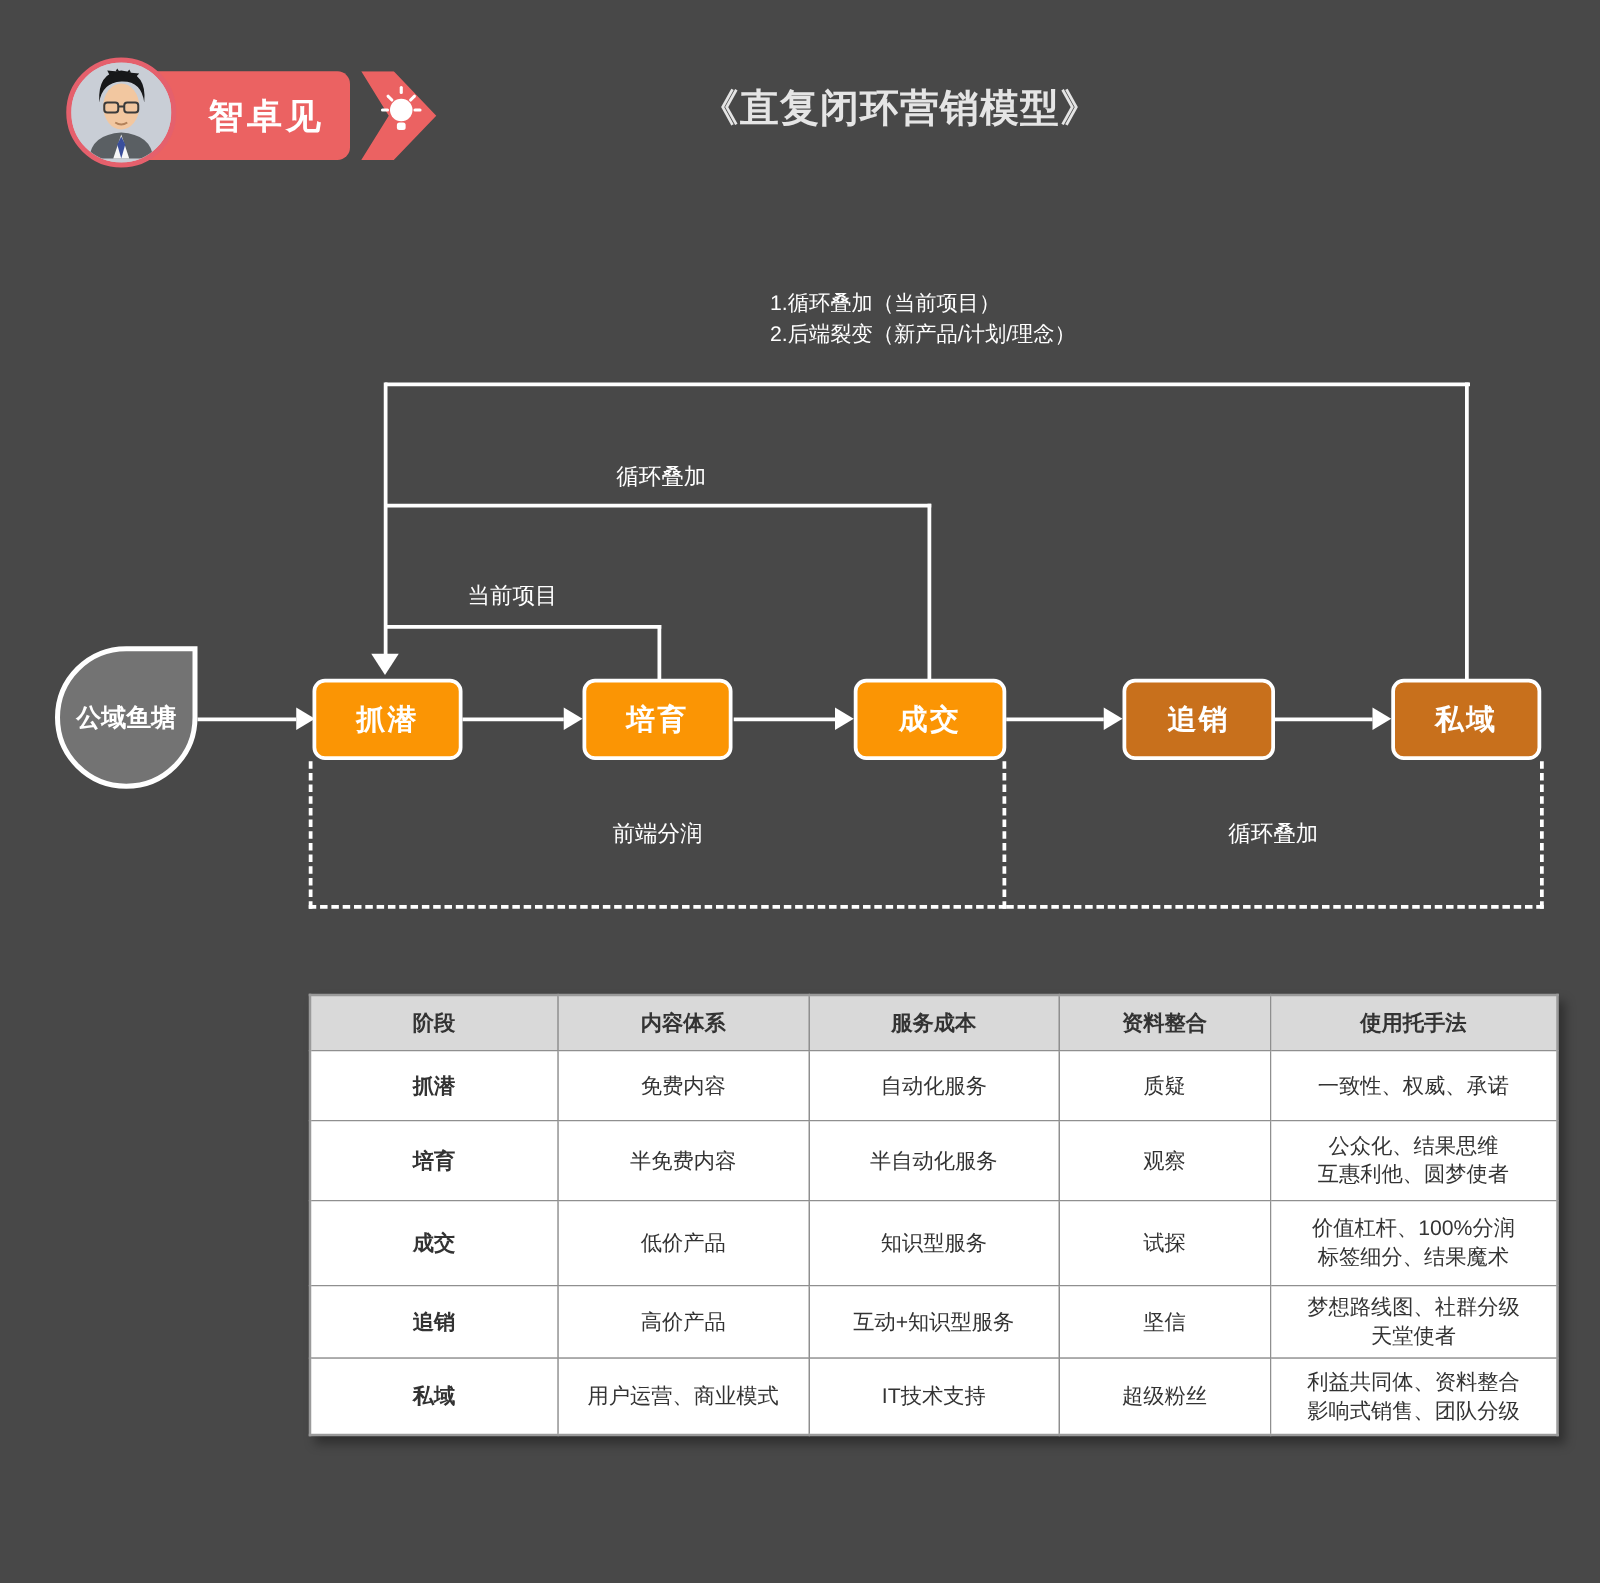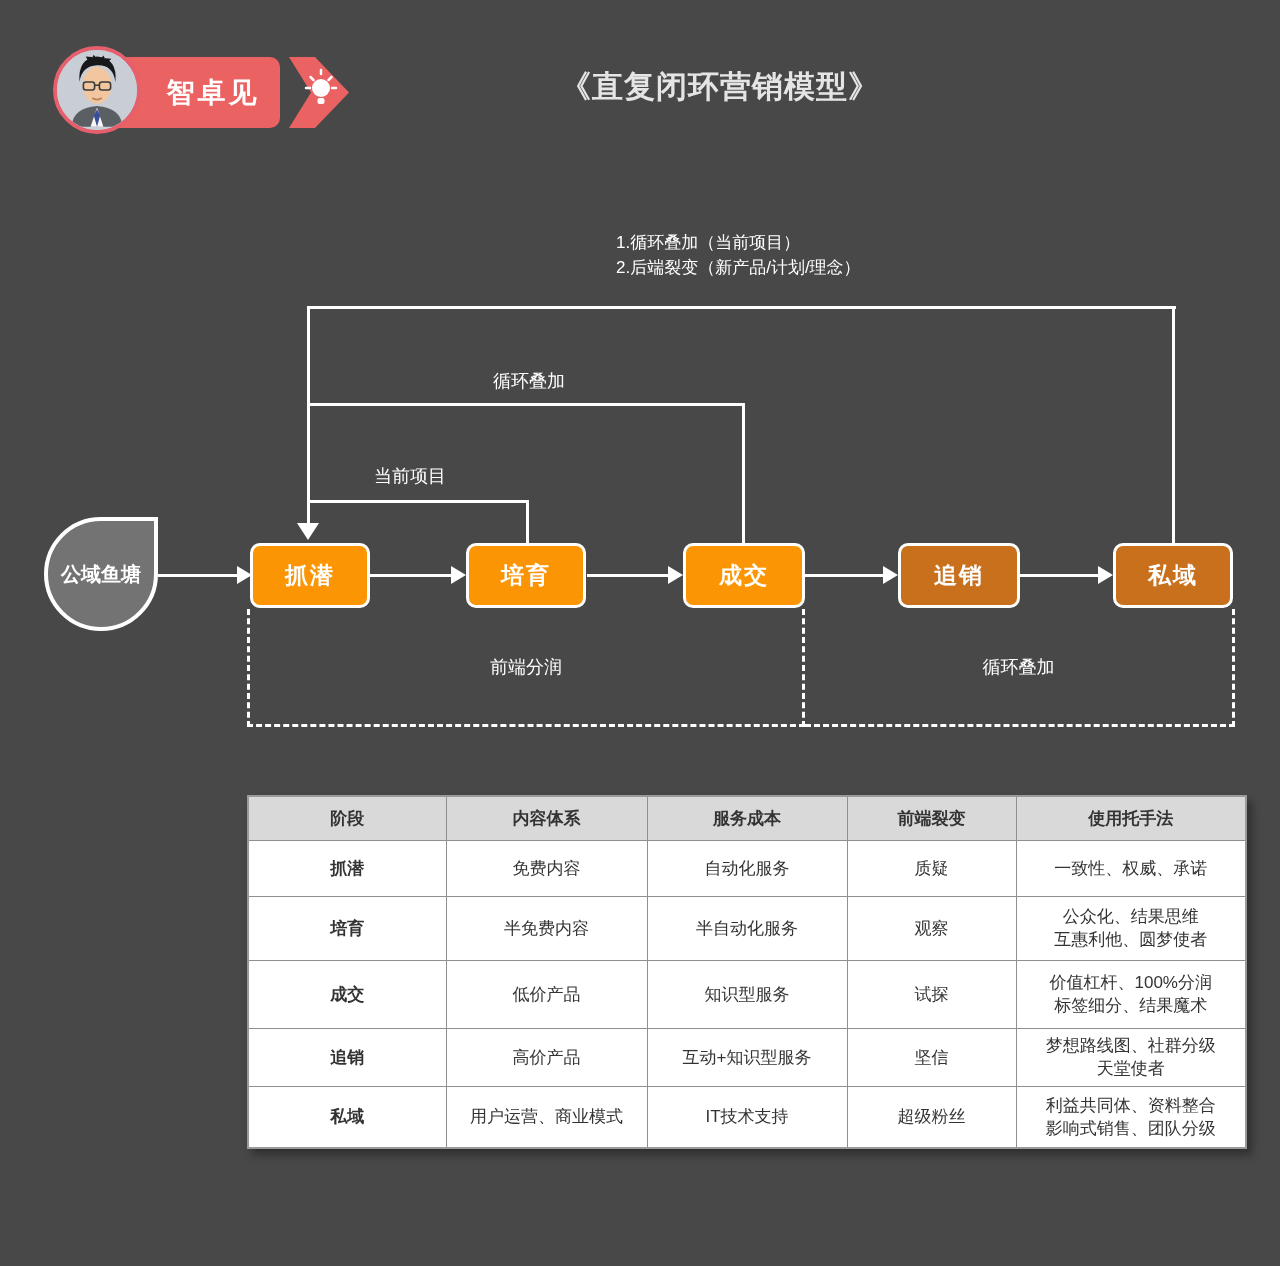--- a/index.html
+++ b/index.html
@@ -156,21 +156,21 @@
         <col style="width:201px">
         <col style="width:200px">
         <col style="width:169px">
         <col style="width:230px">
       </colgroup>
     <thead>
       <tr>
         <th>阶段</th>
         <th>内容体系</th>
         <th>服务成本</th>
-        <th>前端裂变</th>
+        <th>资料整合</th>
         <th>使用托手法</th>
       </tr>
     </thead>
     <tbody>
       <tr style="height:56px;">
         <td class="stage-col">抓潜</td>
         <td>免费内容</td>
         <td>自动化服务</td>
         <td>质疑</td>
         <td>一致性、权威、承诺</td>

